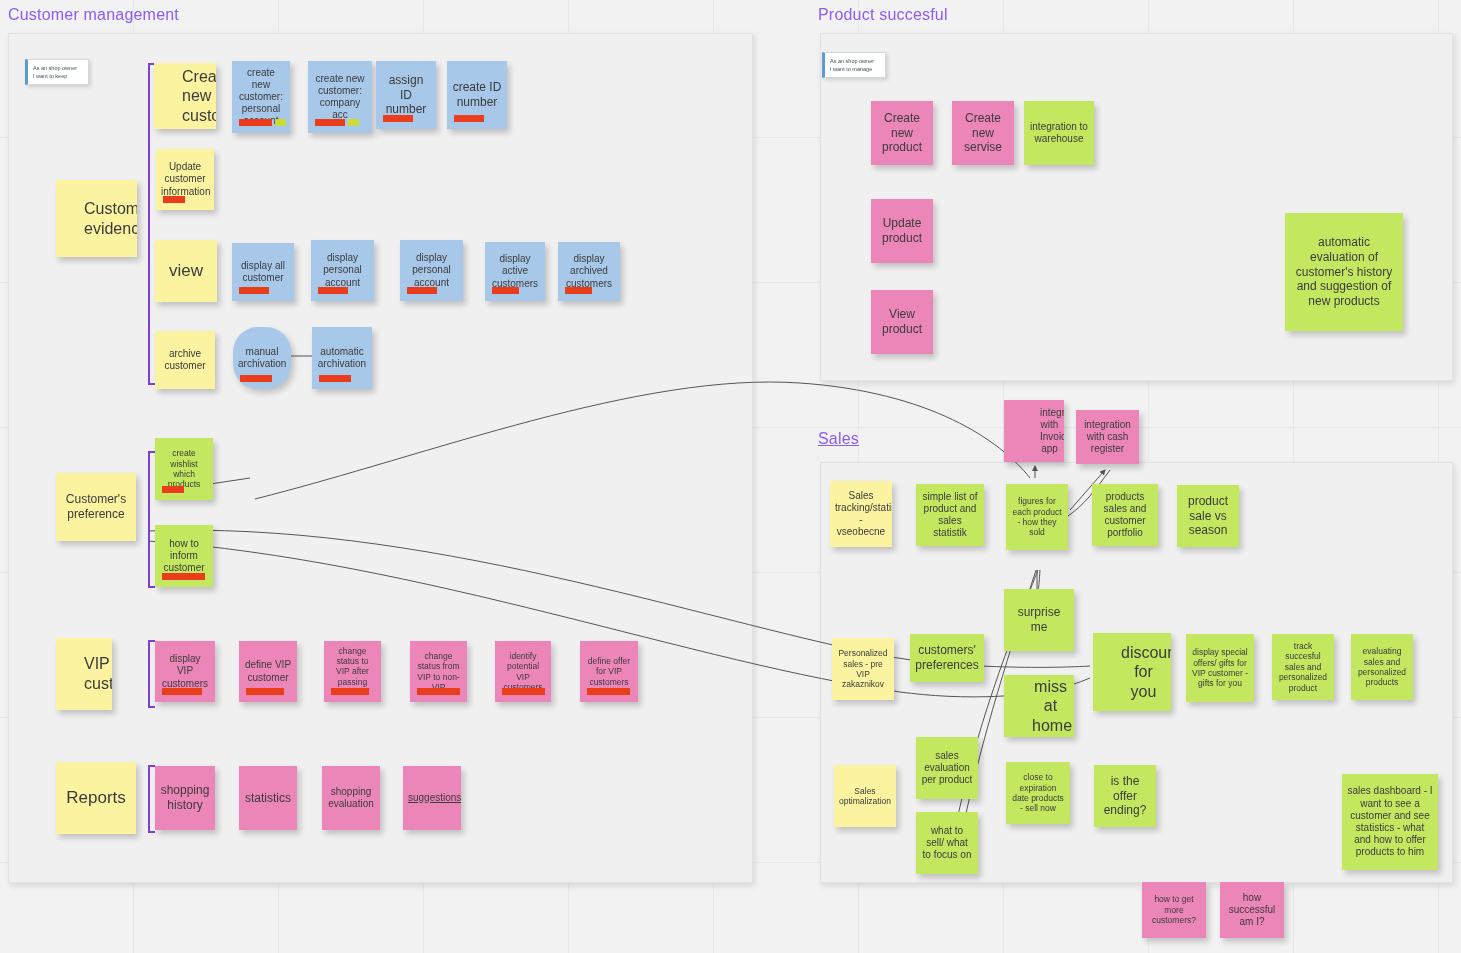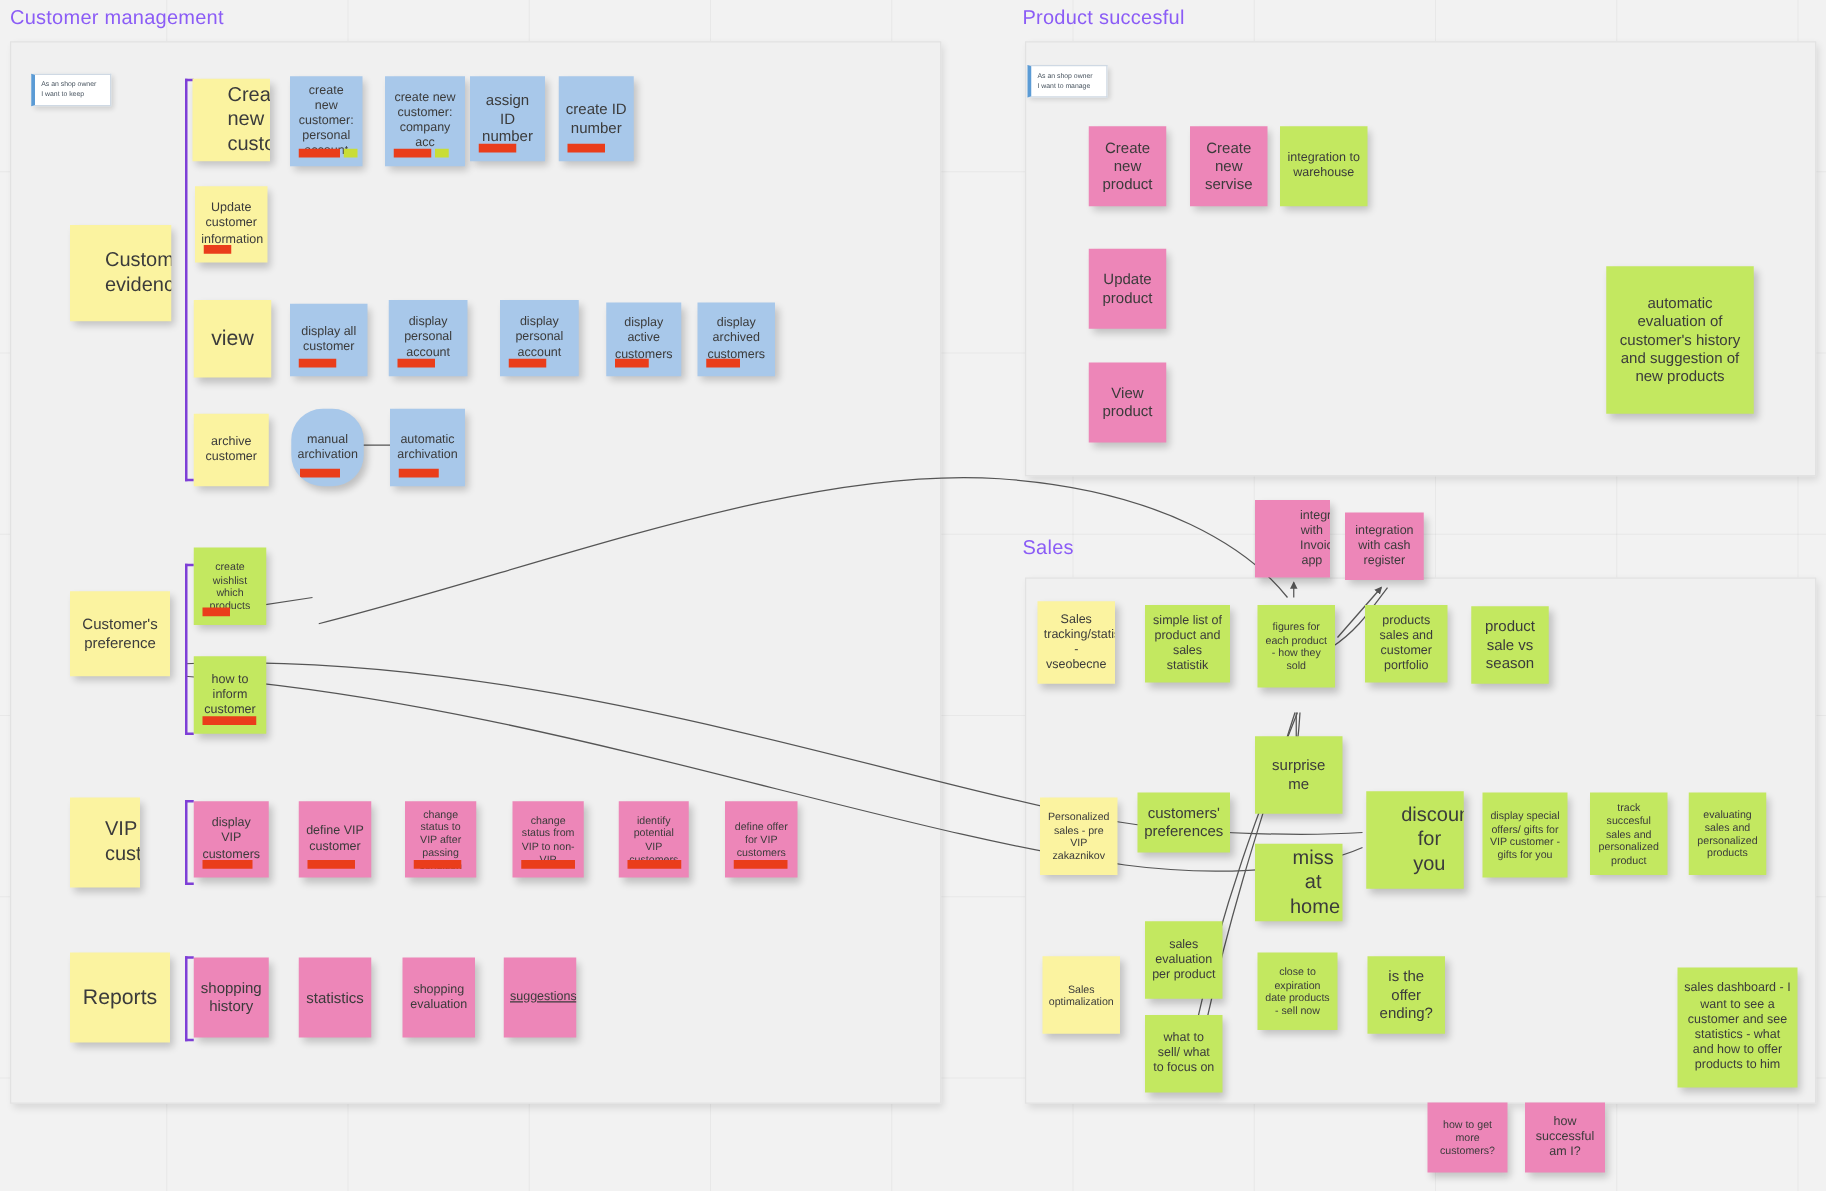--- a/index.html
+++ b/index.html
@@ -103,21 +103,21 @@
 
 <div id="grid"></div>
 
 <div class="frame" style="left:8px;top:33px;width:745px;height:850px;"></div>
 <div class="frame-title" style="left:8px;top:6px;">Customer management</div>
 
 <div class="frame" style="left:820px;top:33px;width:633px;height:348px;"></div>
 <div class="frame-title" style="left:818px;top:6px;">Product succesful</div>
 
 <div class="frame" style="left:820px;top:462px;width:633px;height:421px;"></div>
-<div class="frame-title" style="left:818px;top:430px;">Sales</div>
+<div class="frame-title" style="left:818px;top:430px;text-decoration:underline;">Sales</div>
 
 <svg id="links" width="1461" height="953">
   <g fill="none" stroke="#555" stroke-width="1">
     <path d="M255,499 C430,455 640,372 800,383 C930,392 1000,440 1030,478"></path>
     <path d="M148,531 C420,520 700,620 880,655 C960,670 1060,668 1090,666"></path>
     <path d="M148,541 C420,560 700,665 900,692 C960,700 1040,700 1090,678"></path>
     <path d="M1038,570 C1010,640 975,730 955,830"></path>
     <path d="M1036,570 C1012,645 982,735 962,832"></path>
     <path d="M1040,570 C1038,600 1038,585 1038,592"></path>
     <path d="M1037,570 L1037,592"></path>

